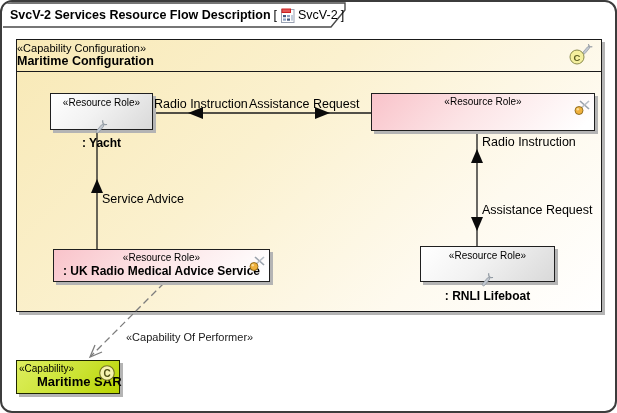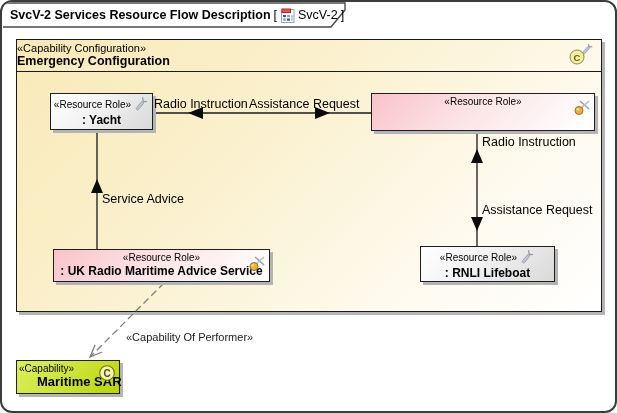--- a/index.html
+++ b/index.html
@@ -34,21 +34,21 @@
   .cc-icon{position:absolute;top:4px;right:8px;}
   
   .node{
     position:absolute;box-sizing:border-box;border:1.4px solid #1f1f1f;
     box-shadow:3px 3px 0 #b4b4b4;text-align:center;
   }
   .node.plain{background:linear-gradient(135deg,#ffffff 0%,#f2f2f2 45%,#d9d9d9 100%);}
   .node.pink{background:linear-gradient(135deg,#f9c3ca 0%,#fce4e6 45%,#ffffff 95%);}
   .node .stereo{
     font-size:10px;margin-top:3px;display:flex;align-items:center;
-    justify-content:center;gap:3px;line-height:11px;
+    justify-content:center;gap:12px;line-height:11px;flex-direction:column;
   }
   .node .name{font-size:12px;font-weight:bold;margin-top:1px;white-space:nowrap;}
   .node .corner-icon{position:absolute;right:3px;top:5px;}
   .node.pink .stereo{margin-top:2px;}
   
   .sar{
     position:absolute;left:14px;top:358px;width:104px;height:34px;box-sizing:border-box;
     border:1.4px solid #1c2400;background:linear-gradient(135deg,#ddee5e 0%,#cbe333 55%,#b9d400 100%);
     box-shadow:3px 3px 0 #b4b4b4;
   }
@@ -85,21 +85,21 @@
       <rect x="6" y="10.5" width="3" height="2.2" fill="#44597f"></rect>
       <rect x="10" y="7" width="2" height="5.7" fill="#c3cddd"></rect>
     </svg>
     <span class="tab-plain">SvcV-2</span>
     <span class="tab-bracket">]</span>
   </div>
 
   <div class="container-node">
     <div class="container-header">
       <div class="container-stereo">«Capability Configuration»</div>
-      <div class="container-name">Emergency Configuration</div>
+      <div class="container-name">Maritime Configuration</div>
       <svg class="cc-icon" width="26" height="23">
         <g transform="translate(14,-1) rotate(40 6 6)">
           <rect x="5" y="3" width="2.4" height="9" rx="1.2" fill="#c2c8d0" stroke="#8a929c" stroke-width="0.6"></rect>
           <path d="M3.4,0.5 L6.2,3.3 L8.6,0.9 A3 3 0 0 1 3.4,0.5 Z" fill="#c2c8d0" stroke="#8a929c" stroke-width="0.6"></path>
         </g>
         <circle cx="10" cy="13" r="7" fill="#f4ef9e" stroke="#8a8a4c" stroke-width="1"></circle>
         <text x="10" y="16.5" text-anchor="middle" font-size="9.5" font-weight="bold" fill="#5c5c20">C</text>
       </svg>
     </div>
   </div>
@@ -147,21 +147,21 @@
       <line x1="15" y1="2" x2="6" y2="10" stroke="#b8bec6" stroke-width="1.6"></line>
       <circle cx="5" cy="11.5" r="4" fill="#f0b13c" stroke="#7c5a10" stroke-width="0.8"></circle>
       <circle cx="3.8" cy="10.2" r="1.2" fill="#f9dc9a"></circle>
     </svg>
   </div>
 
   <div class="node pink" style="left:51px;top:247px;width:217px;height:33px;">
     <div class="stereo">
       <span>«Resource Role»</span>
     </div>
-    <div class="name">: UK Radio Maritime Advice Service</div>
+    <div class="name">: UK Radio Medical Advice Service</div>
     <svg class="corner-icon" width="17" height="17">
       <line x1="6" y1="2" x2="15" y2="10" stroke="#9aa2ac" stroke-width="1.6"></line>
       <line x1="15" y1="2" x2="6" y2="10" stroke="#b8bec6" stroke-width="1.6"></line>
       <circle cx="5" cy="11.5" r="4" fill="#f0b13c" stroke="#7c5a10" stroke-width="0.8"></circle>
       <circle cx="3.8" cy="10.2" r="1.2" fill="#f9dc9a"></circle>
     </svg>
   </div>
 
   <div class="node plain" style="left:418px;top:244px;width:135px;height:36px;">
     <div class="stereo">

